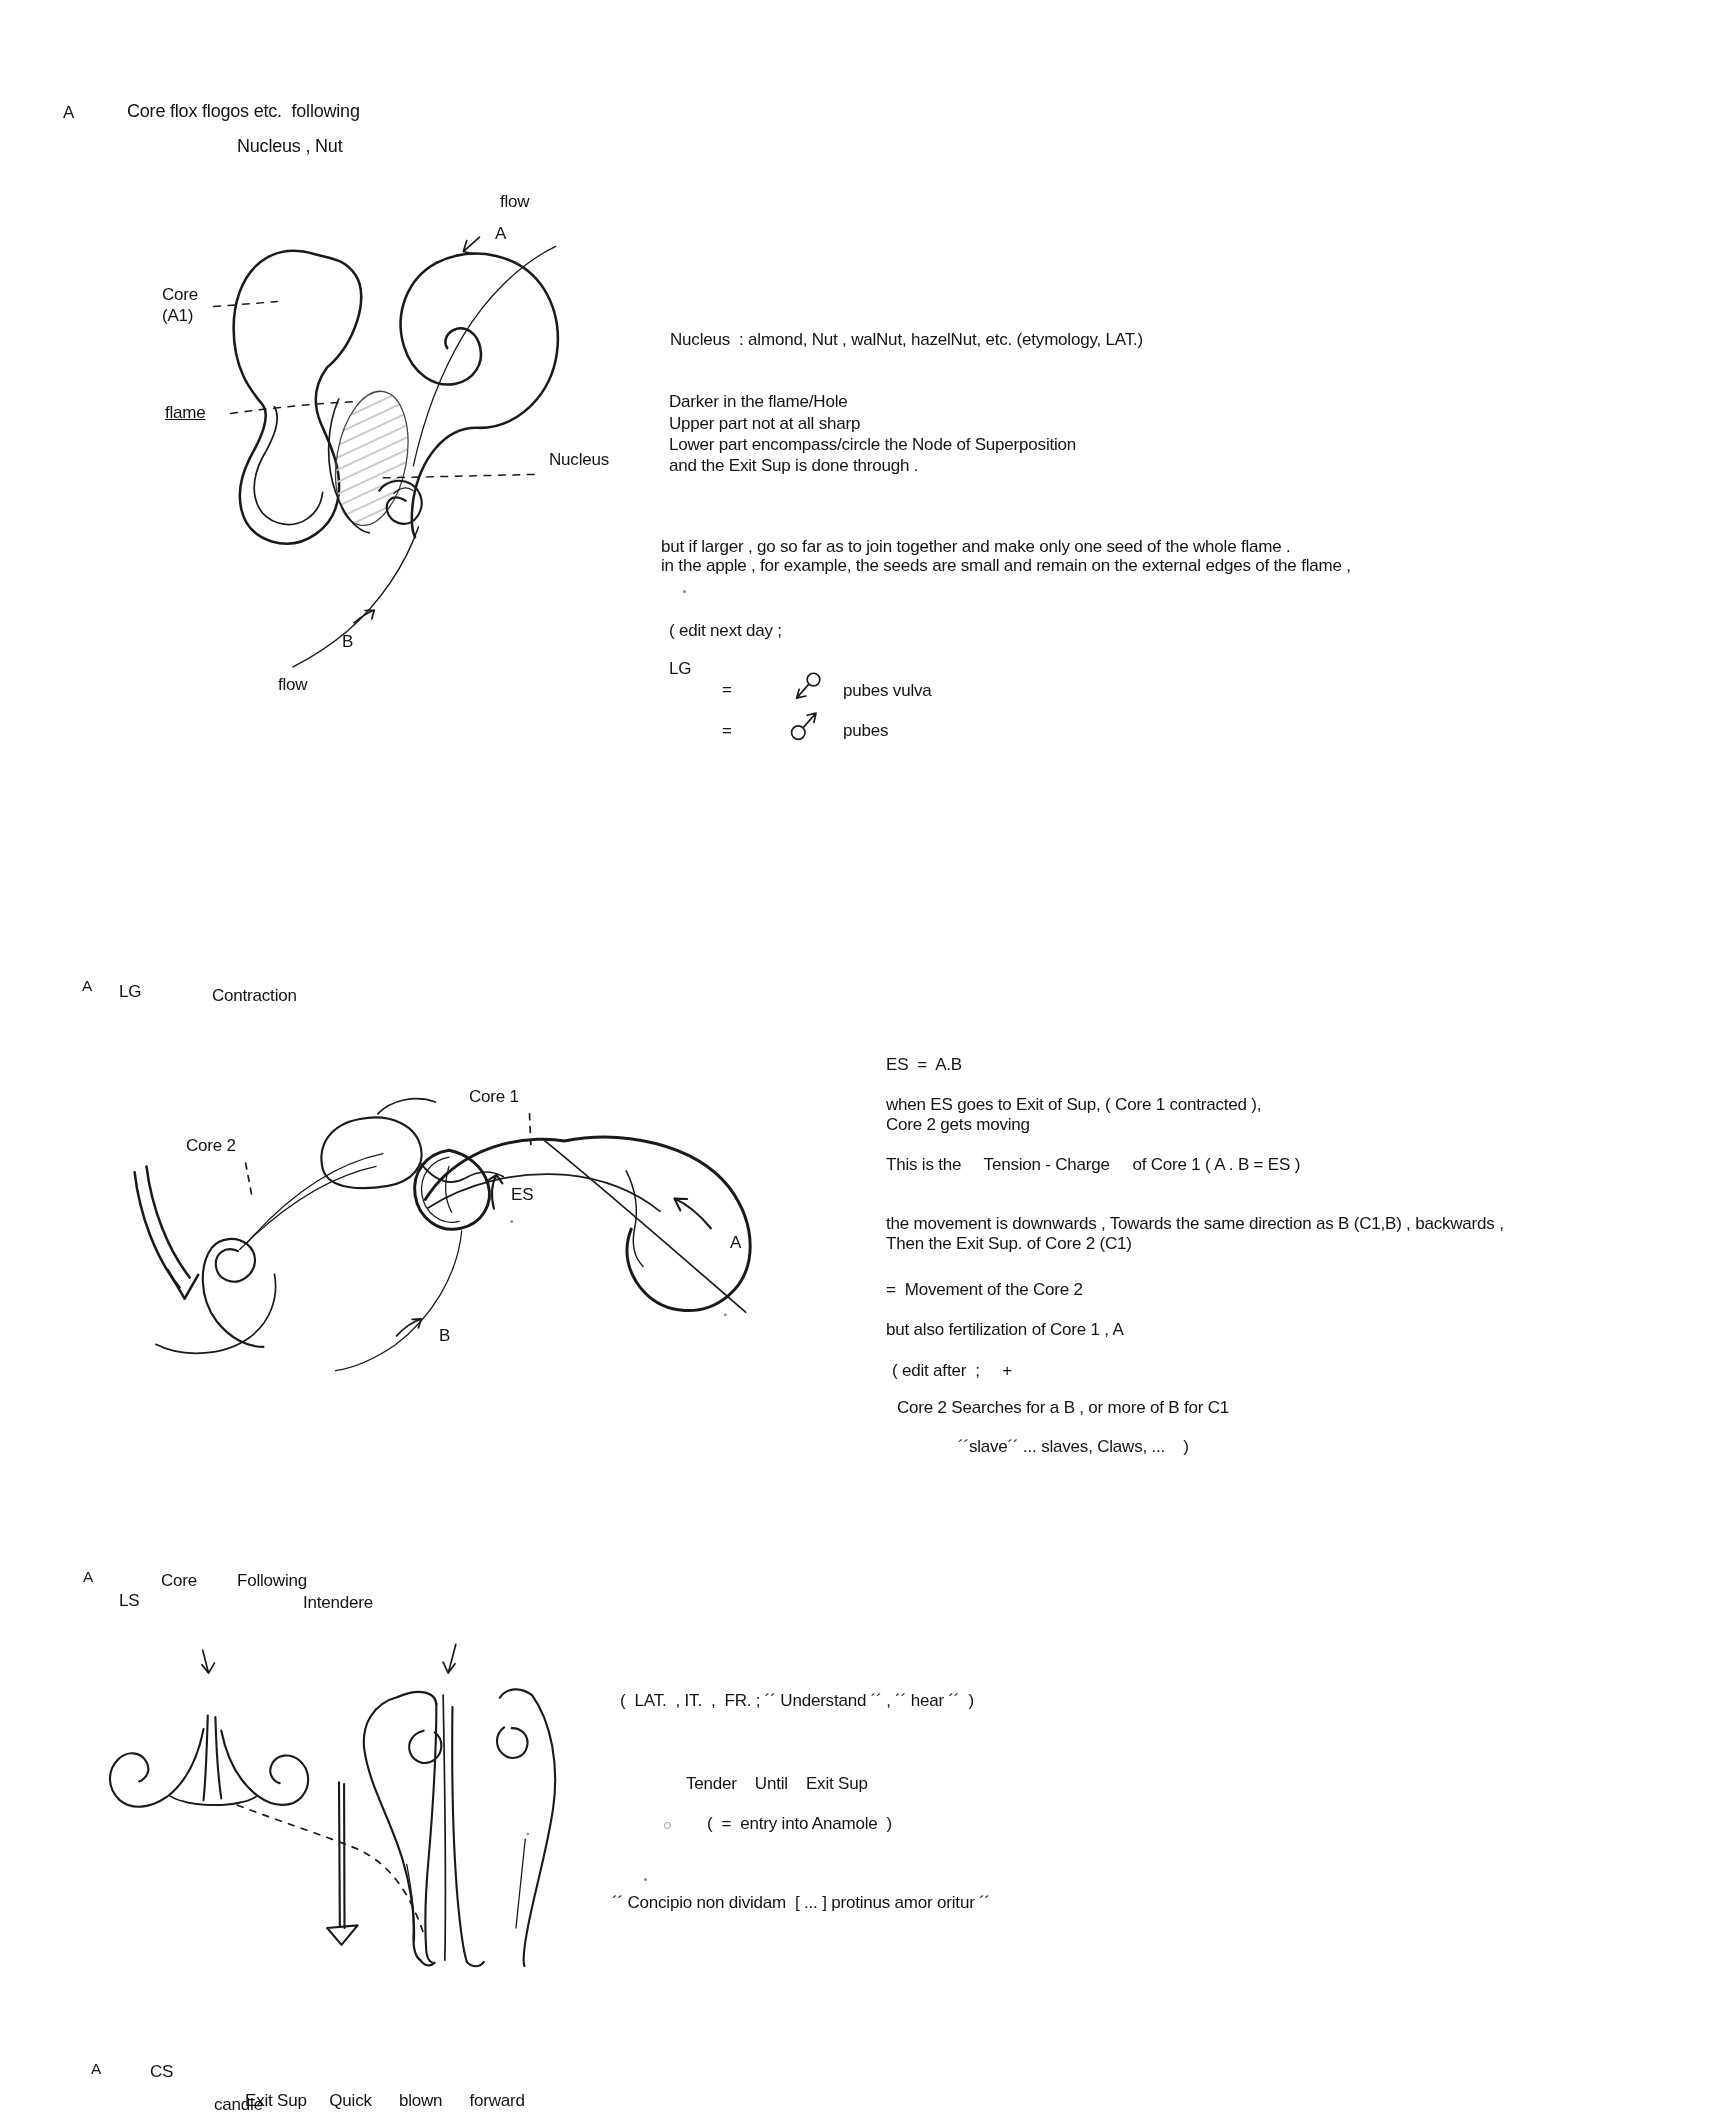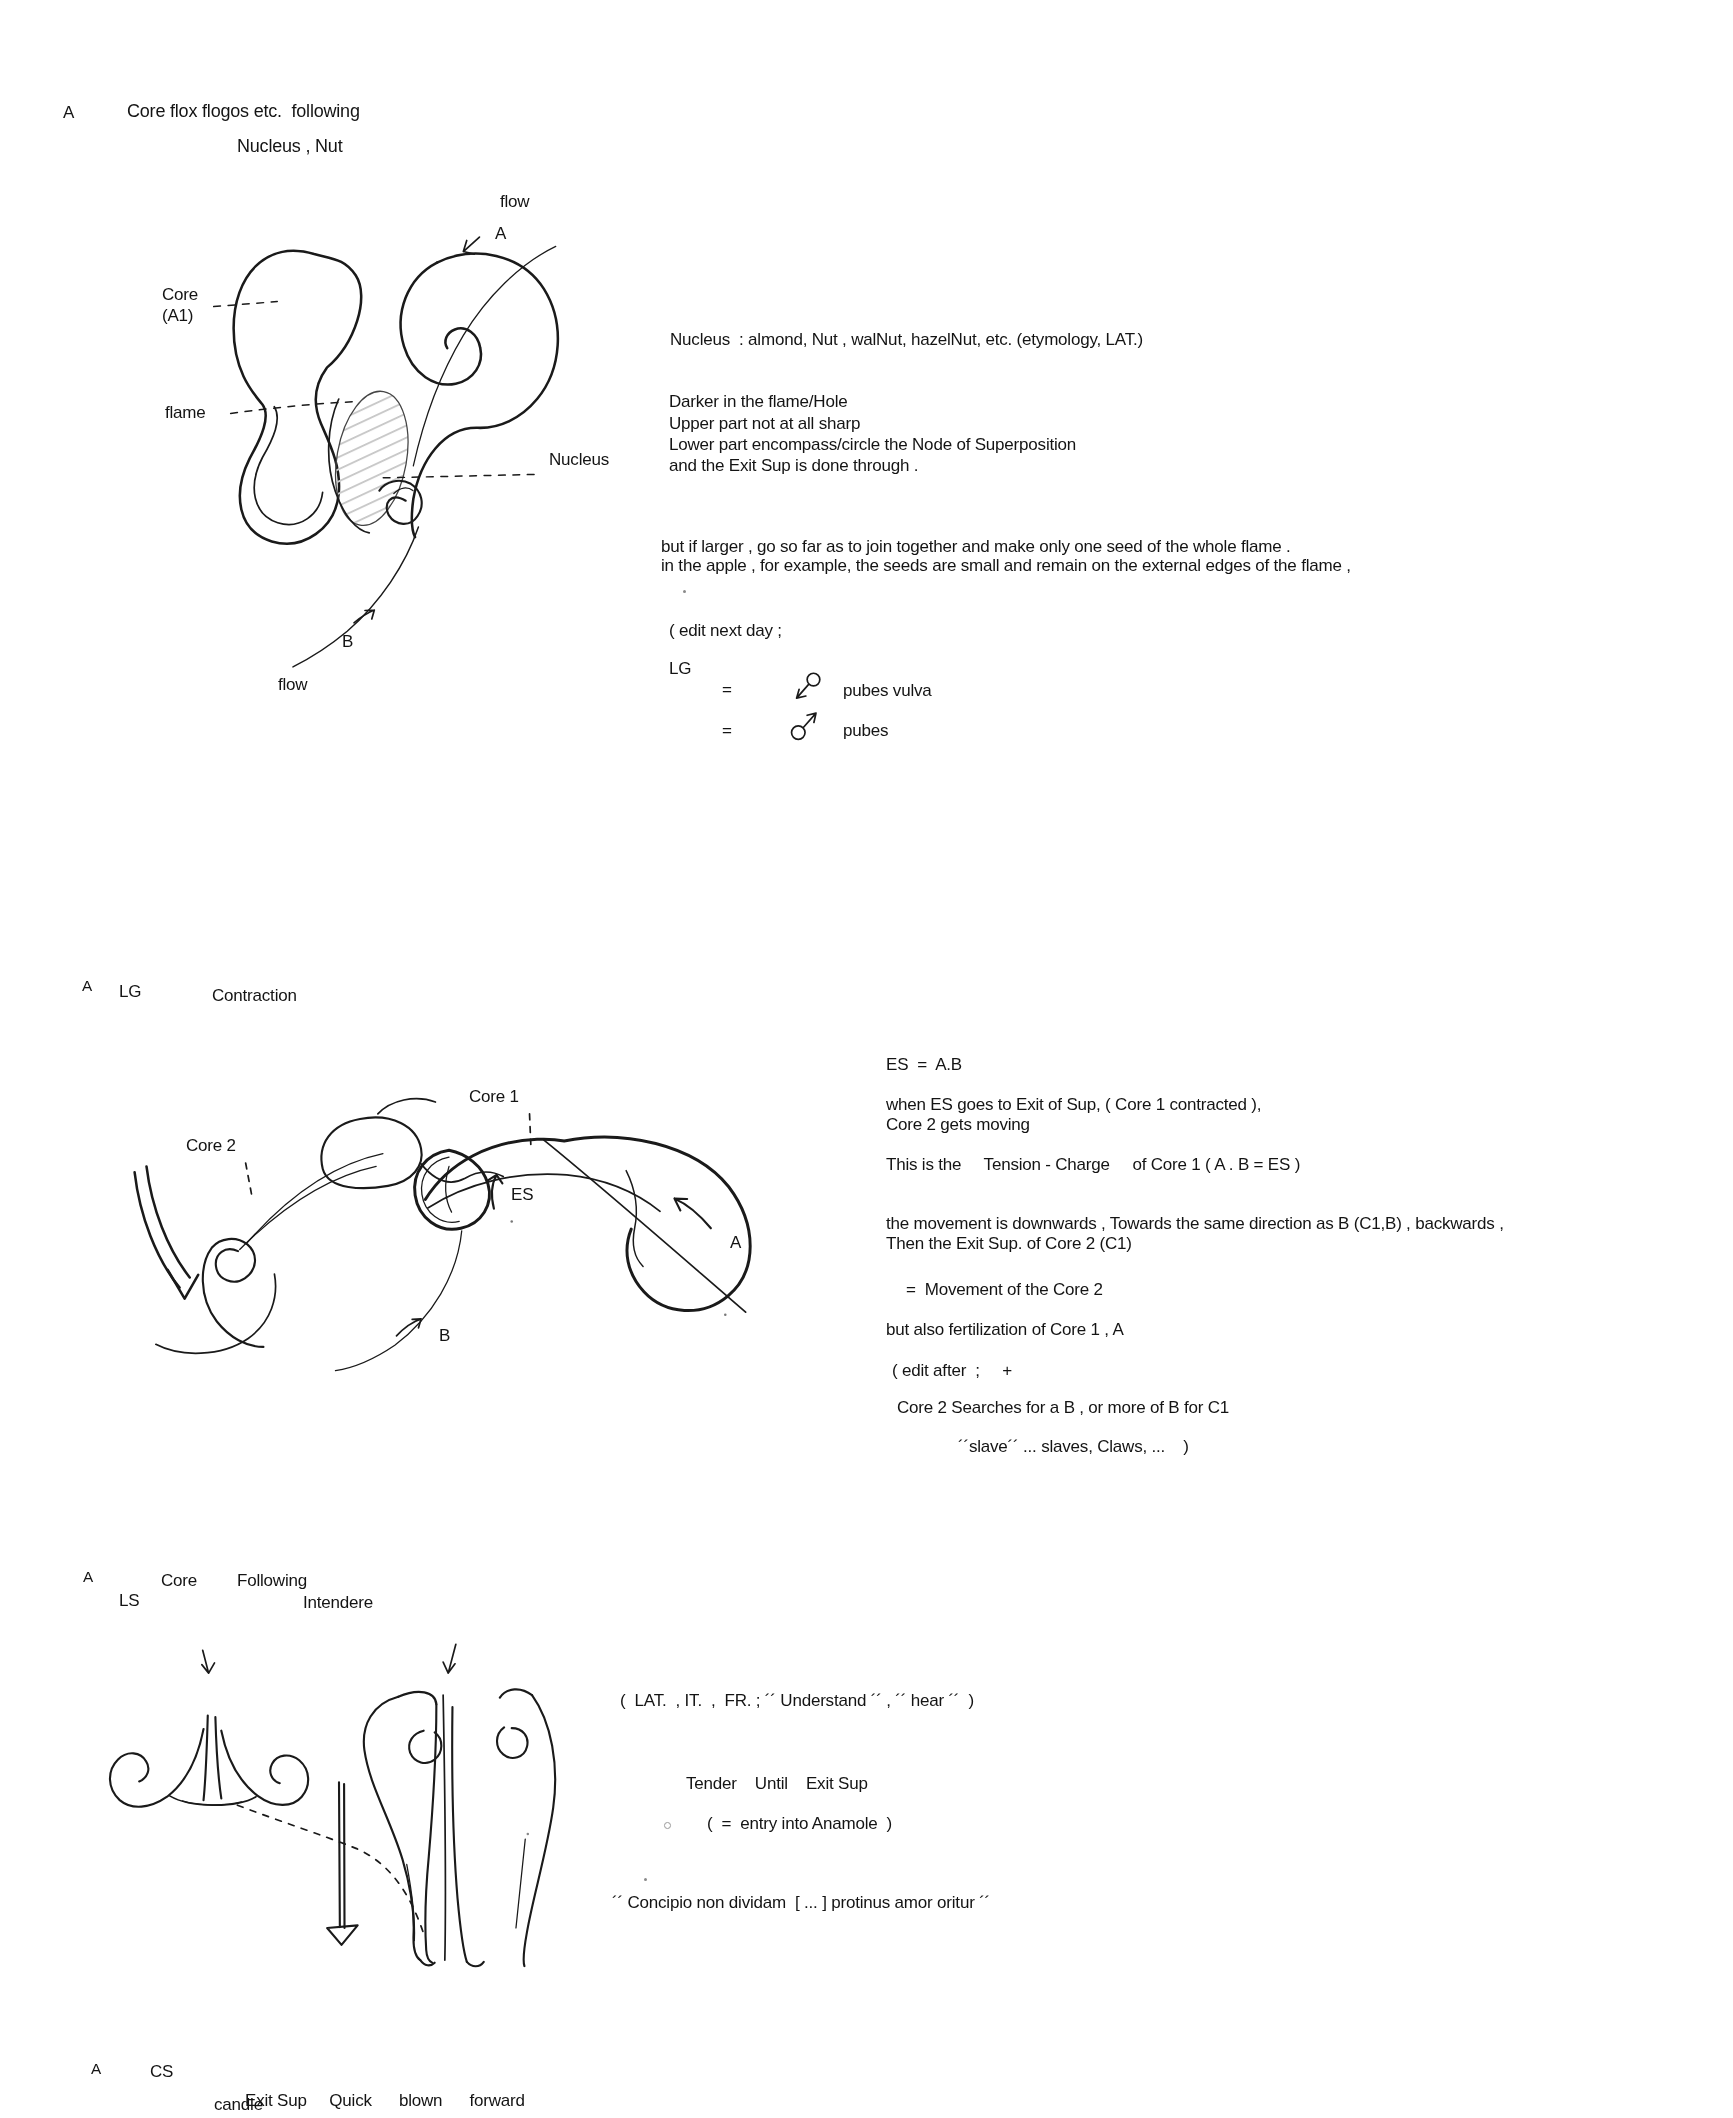--- a/index.html
+++ b/index.html
@@ -45,21 +45,21 @@
     </g>
     <path class="stroke" stroke-width="3.5" stroke-dasharray="16 18" d="M 505,724 L 655,712"></path>
     <path class="stroke" stroke-width="3.5" stroke-dasharray="16 18" d="M 545,976 C 650,962 750,952 846,948"></path>
     <path class="stroke" stroke-width="3.5" stroke-dasharray="16 18" d="M 905,1128 L 1262,1120"></path>
   </svg>
 
   <div class="t f40" style="left:500px;top:192px;">flow</div>
   <div class="t f40" style="left:495px;top:224px;">A</div>
   <div class="t f40" style="left:162px;top:285px;">Core</div>
   <div class="t f40" style="left:162px;top:306px;">(A1)</div>
-  <div class="t f40" style="left:165px;top:403px;">flame</div>
+  <div class="t f40" style="left:165px;top:403px;text-decoration:underline;">flame</div>
   <div class="t f40" style="left:549px;top:450px;">Nucleus</div>
   <div class="t f40" style="left:342px;top:632px;">B</div>
   <div class="t f40" style="left:278px;top:675px;">flow</div>
 
   <div class="t f40" style="left:670px;top:330px;">Nucleus  : almond, Nut , walNut, hazelNut, etc. (etymology, LAT.)</div>
   <div class="t f40" style="left:669px;top:392px;">Darker in the flame/Hole</div>
   <div class="t f40" style="left:669px;top:414px;">Upper part not at all sharp</div>
   <div class="t f40" style="left:669px;top:435px;">Lower part encompass/circle the Node of Superposition</div>
   <div class="t f40" style="left:669px;top:456px;">and the Exit Sup is done through .</div>
   <div class="t f40" style="left:661px;top:516px;margin-top:40px;">in the apple , for example, the seeds are small and remain on the external edges of the flame ,</div>
@@ -127,21 +127,21 @@
   <div class="t f40" style="left:511px;top:1185px;">ES</div>
   <div class="t f40" style="left:730px;top:1233px;">A</div>
   <div class="t f40" style="left:439px;top:1326px;">B</div>
 
   <div class="t f40" style="left:886px;top:1055px;">ES  =  A.B</div>
   <div class="t f40" style="left:886px;top:1095px;">when ES goes to Exit of Sup, ( Core 1 contracted ),</div>
   <div class="t f40" style="left:886px;top:1115px;">Core 2 gets moving</div>
   <div class="t f40" style="left:886px;top:1155px;">This is the     Tension - Charge     of Core 1 ( A . B = ES )</div>
   <div class="t f40" style="left:886px;top:1214px;">the movement is downwards , Towards the same direction as B (C1,B) , backwards ,</div>
   <div class="t f40" style="left:886px;top:1234px;">Then the Exit Sup. of Core 2 (C1)</div>
-  <div class="t f40" style="left:886px;top:1280px;margin-left:20px;">=  Movement of the Core 2</div>
+  <div class="t f40" style="left:886px;top:1280px;">=  Movement of the Core 2</div>
   <div class="t f40" style="left:886px;top:1320px;">but also fertilization of Core 1 , A</div>
   <div class="t f40" style="left:892px;top:1361px;">( edit after  ;     +</div>
   <div class="t f40" style="left:897px;top:1398px;">Core 2 Searches for a B , or more of B for C1</div>
   <div class="t f40" style="left:958px;top:1437px;">´´slave´´ ... slaves, Claws, ...    )</div>
 
   <div class="t f36" style="left:83px;top:1568px;">A</div>
   <div class="t f40" style="left:161px;top:1571px;">Core</div>
   <div class="t f40" style="left:237px;top:1571px;">Following</div>
   <div class="t f40" style="left:119px;top:1591px;">LS</div>
   <div class="t f40" style="left:303px;top:1593px;">Intendere</div>

